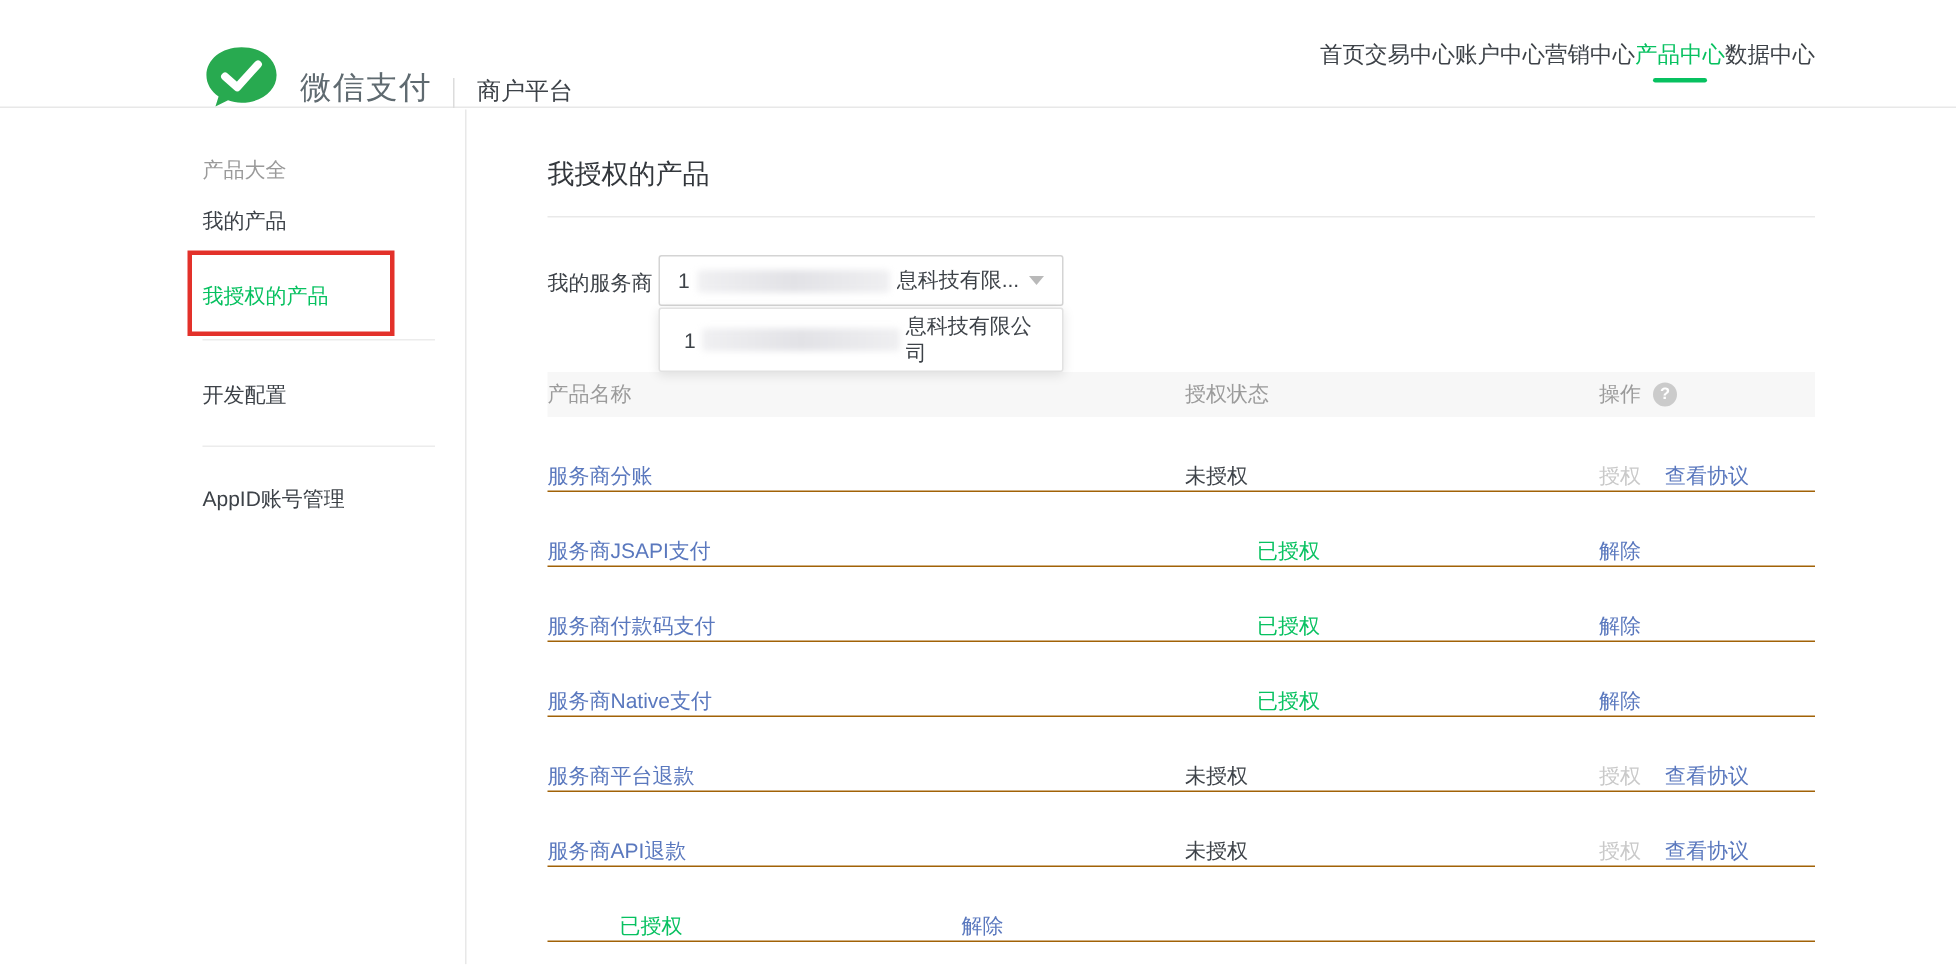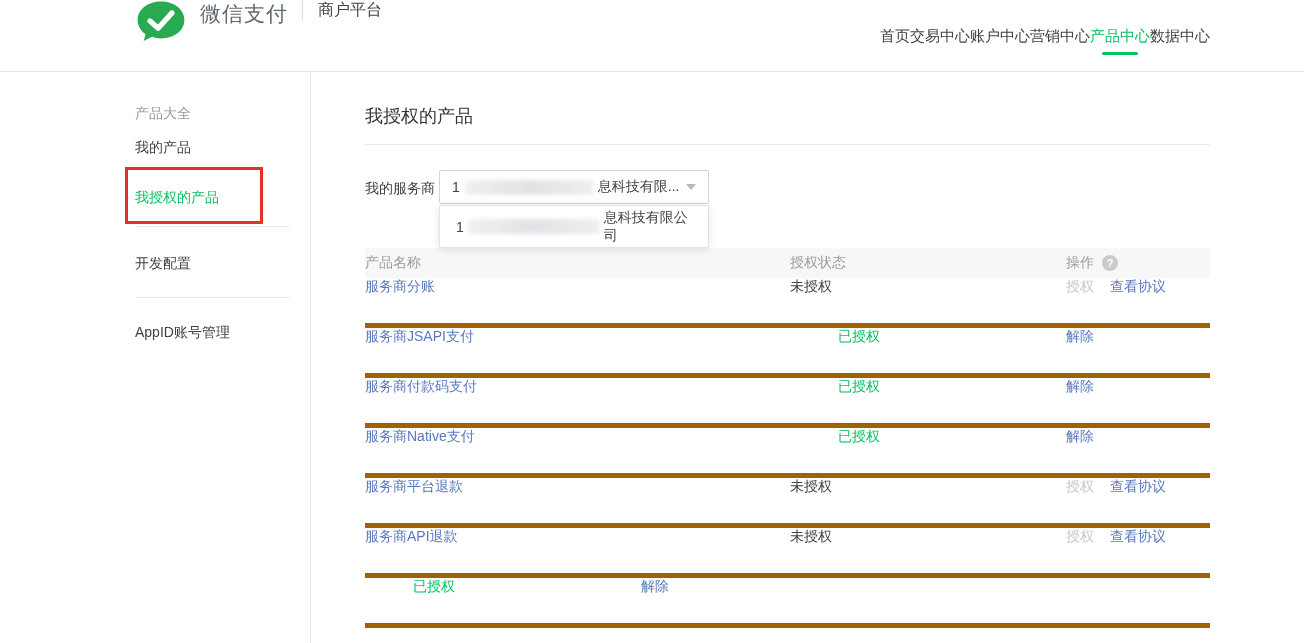--- a/index.html
+++ b/index.html
@@ -14,21 +14,21 @@
   *{box-sizing:border-box;margin:0;padding:0;}
   body{
     width:1304px;height:643px;background:#fff;
     font-family:"Liberation Sans","DejaVu Sans",sans-serif;
     color:var(--text);
   }
   .page{position:relative;width:1304px;height:643px;background:#fff;overflow:hidden;}
 
   
   .topbar{position:absolute;left:0;top:0;width:100%;height:72px;background:#fff;border-bottom:1px solid var(--border);}
-  .logo-group{position:absolute;left:134px;top:0;height:72px;display:flex;align-items:flex-start;}
+  .logo-group{position:absolute;left:134px;top:0;height:72px;display:flex;align-items:flex-end;}
   .logo-icon{width:54px;height:42px;display:block;}
   .logo-text{font-size:21px;color:#5f6a70;margin-left:12px;letter-spacing:1px;}
   .logo-sep{width:1px;height:20px;background:#dcdcdc;margin:0 15px 0 14px;}
   .subtitle{font-size:16px;color:#3d4248;}
   .nav{position:absolute;right:94px;top:0;height:72px;display:flex;align-items:center;}
   .nav-item{position:relative;font-size:15px;color:#3d4248;cursor:pointer;white-space:nowrap;}
   .nav-item.active{color:var(--green);}
   .nav-item .underline{display:none;position:absolute;left:50%;transform:translateX(-50%);top:calc(100% + 6px);width:36px;height:3px;background:var(--green);border-radius:2px;}
   .nav-item.active .underline{display:block;}
 
@@ -58,21 +58,21 @@
   .redacted.sel{width:128px;margin:0 5px;}
   .redacted.opt{width:132px;margin:0 4px;}
   .sel-suffix{white-space:nowrap;overflow:hidden;}
   .caret{margin-left:auto;width:0;height:0;border-left:5px solid transparent;border-right:5px solid transparent;border-top:6px solid #b9b9b9;flex:0 0 auto;}
   .dropdown{position:absolute;left:439px;top:205px;width:270px;background:#fff;border:1px solid #e2e2e2;border-radius:2px;box-shadow:0 2px 8px rgba(0,0,0,.10);z-index:5;}
   .option{height:41px;display:flex;align-items:center;padding:0 16px;font-size:14px;color:#3d4248;cursor:pointer;}
 
   
   .table{position:absolute;left:365px;top:248px;width:845px;}
   .thead{height:30px;background:#f7f7f7;display:flex;align-items:center;font-size:14px;color:#9b9b9b;}
-  .trow{height:50px;display:flex;align-items:flex-start;font-size:14px;border-bottom:5px solid #a16207;background:#fff;}
+  .trow{height:50px;display:flex;align-items:flex-end;font-size:14px;border-bottom:1px solid #a16207;background:#fff;}
   .cell-name{width:425px;flex:0 0 auto;}
   .cell-status{width:276px;flex:0 0 auto;}
   .cell-ops{flex:1;display:flex;align-items:center;}
   .product-link{color:var(--blue);cursor:pointer;}
   .status-ok{color:var(--green);margin-left:48px;}
   .status-no{color:#3d4248;}
   .op-link{color:var(--blue);cursor:pointer;margin-right:16px;}
   .op-disabled{color:#c9c9c9;margin-right:16px;cursor:default;}
   .help-icon{display:inline-flex;align-items:center;justify-content:center;width:16px;height:16px;border-radius:50%;background:#cbcbcb;color:#fff;font-size:11px;font-weight:bold;margin-left:8px;cursor:pointer;}
 </style>

